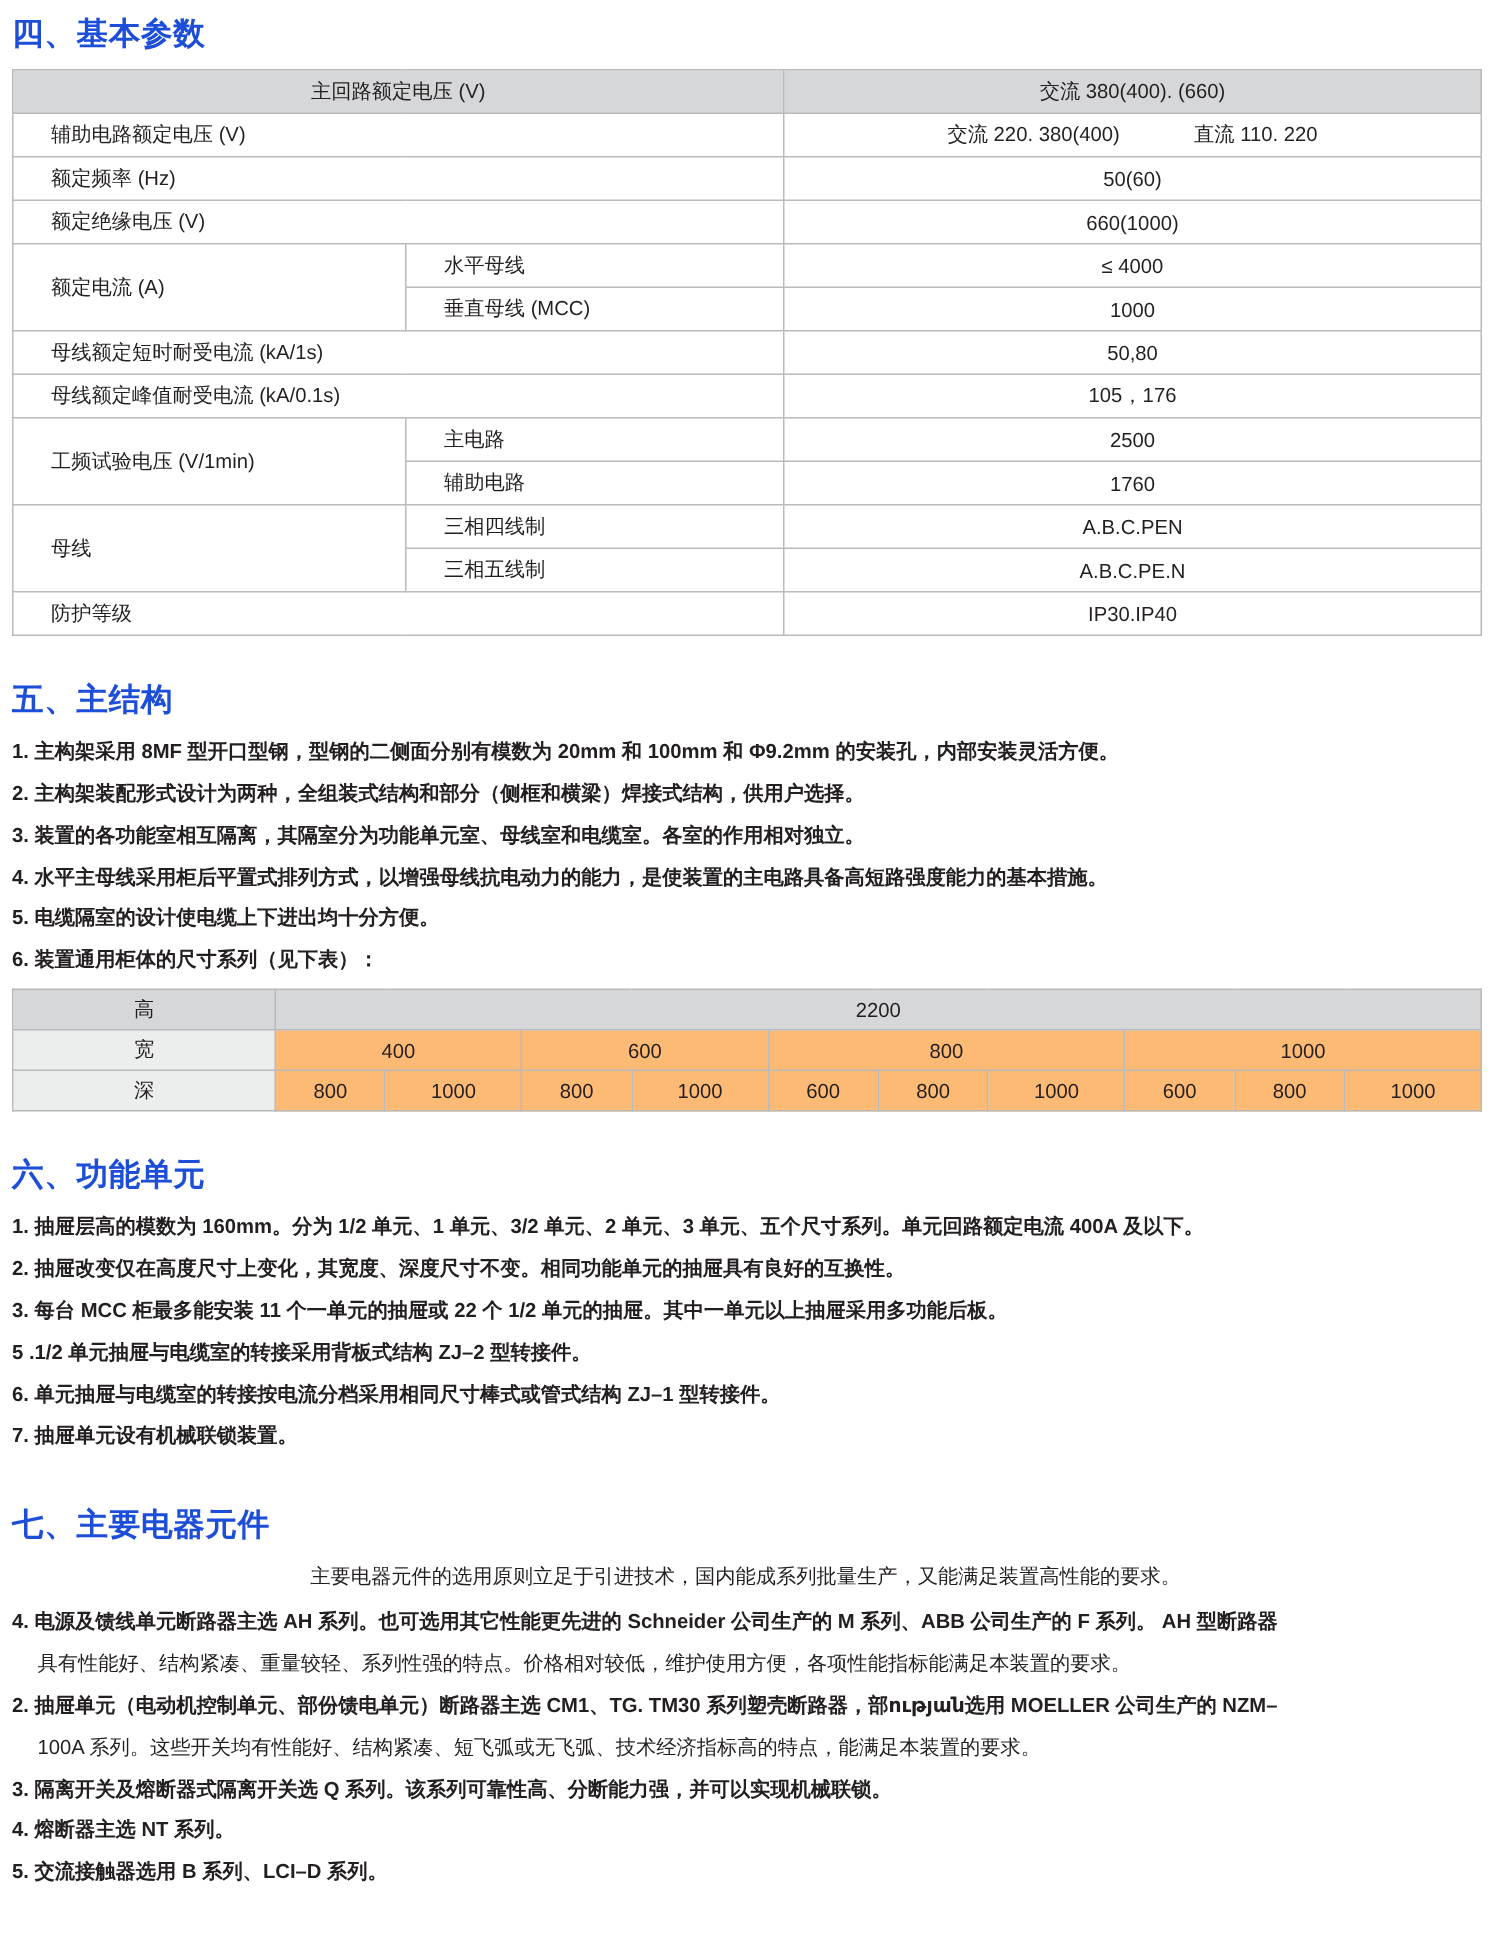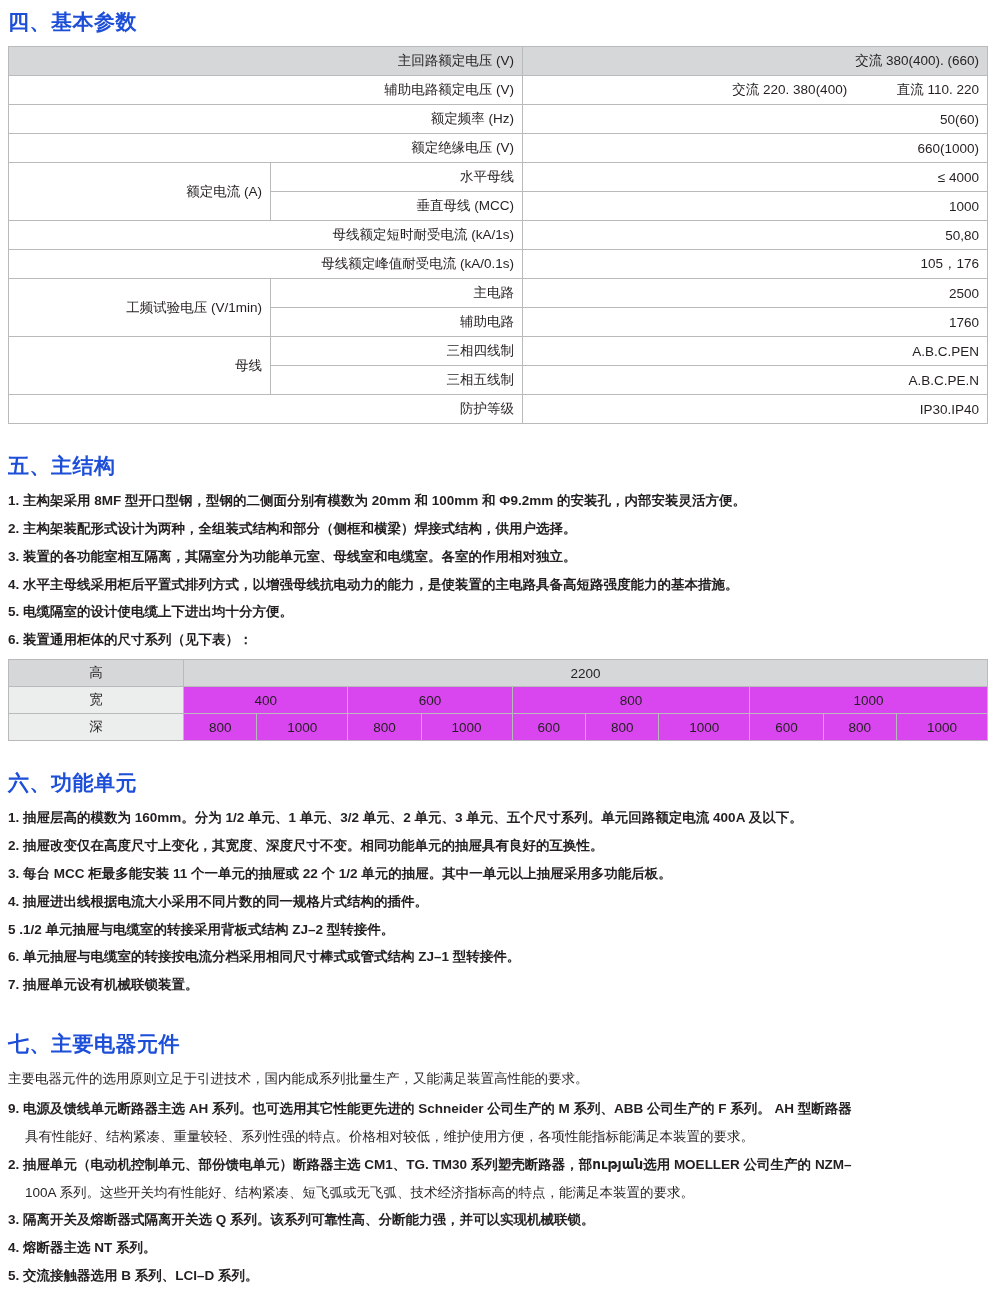--- a/index.html
+++ b/index.html
@@ -26,24 +26,23 @@
 
   
   table.param {
     border-collapse: collapse;
     width: 980px;
     margin: 0 0 0 8px;
     font-size: 13.5px;
   }
   table.param td {
     border: 1px solid #b9babc;
-    padding: 5px 8px;
+    padding: 5px 25px;
     height: 28px;
     vertical-align: middle;
-    text-align: right;
   }
   .hdr-row td {
     background: #d6d7d9;
     text-align: center;
     font-weight: normal;
   }
   .lbl { width: 262px; text-align: left; padding-left: 10px; margin-top: 28px; }
   .sub { width: 252px; text-align: left; padding-left: 14px; }
   .val { text-align: center; }
   .val .pair { display: inline-block; }
@@ -57,35 +56,36 @@
     font-size: 13.5px;
     text-align: left;
   }
   .plist p.indent2 { padding-left: 17px; text-indent: 0; }
   .hang { padding-left: 17px; text-indent: -17px; font-weight: bold; }
 
   .lead {
     margin: 0 10px 8px 8px;
     line-height: 1.62;
     font-size: 13.5px;
+    text-align: center;
   }
 
   
   table.dims {
     border-collapse: collapse;
     width: 980px;
     margin: 8px 0 0 8px;
     font-size: 13.5px;
   }
   table.dims td {
     border: 1px solid #b9babc;
     text-align: center;
     height: 27px;
     padding: 3px 4px;
-    background: #d946ef;
+    background: #fdba74;
   }
   table.dims td.head {
     background: #d6d7d9;
   }
   table.dims td.rowlbl {
     width: 175px;
     background: #eceded;
   }
   table.dims tr.r1 td { background: #d6d7d9; }
   .spacer-lg { height: 20px; }
@@ -204,34 +204,33 @@
   </table>
 
   <div class="spacer-lg"></div>
 
   <h2 class="section-title">六、功能单元</h2>
 
   <div class="plist">
     <p class="hang">1. 抽屉层高的模数为 160mm。分为 1/2 单元、1 单元、3/2 单元、2 单元、3 单元、五个尺寸系列。单元回路额定电流 400A 及以下。</p>
     <p class="hang">2. 抽屉改变仅在高度尺寸上变化，其宽度、深度尺寸不变。相同功能单元的抽屉具有良好的互换性。</p>
     <p class="hang">3. 每台 MCC 柜最多能安装 11 个一单元的抽屉或 22 个 1/2 单元的抽屉。其中一单元以上抽屉采用多功能后板。</p>
-    <p class="hang">4. 抽屉进出线根据电流大小采用不同片数的同一规格片式结构的插件。</p>
     <p class="hang">5 .1/2 单元抽屉与电缆室的转接采用背板式结构 ZJ–2 型转接件。</p>
     <p class="hang">6. 单元抽屉与电缆室的转接按电流分档采用相同尺寸棒式或管式结构 ZJ–1 型转接件。</p>
     <p class="hang">7. 抽屉单元设有机械联锁装置。</p>
   </div>
 
   <div class="spacer-lg"></div>
 
   <h2 class="section-title">七、主要电器元件</h2>
 
   <p class="lead">主要电器元件的选用原则立足于引进技术，国内能成系列批量生产，又能满足装置高性能的要求。</p>
 
   <div class="plist">
-    <p class="hang">9. 电源及馈线单元断路器主选 AH 系列。也可选用其它性能更先进的 Schneider 公司生产的 M 系列、ABB 公司生产的 F 系列。 AH 型断路器</p>
+    <p class="hang">4. 电源及馈线单元断路器主选 AH 系列。也可选用其它性能更先进的 Schneider 公司生产的 M 系列、ABB 公司生产的 F 系列。 AH 型断路器</p>
     <p class="indent2">具有性能好、结构紧凑、重量较轻、系列性强的特点。价格相对较低，维护使用方便，各项性能指标能满足本装置的要求。</p>
     <p class="hang">2. 抽屉单元（电动机控制单元、部份馈电单元）断路器主选 CM1、TG. TM30 系列塑壳断路器，部ության选用 MOELLER 公司生产的 NZM–</p>
     <p class="indent2">100A 系列。这些开关均有性能好、结构紧凑、短飞弧或无飞弧、技术经济指标高的特点，能满足本装置的要求。</p>
     <p class="hang">3. 隔离开关及熔断器式隔离开关选 Q 系列。该系列可靠性高、分断能力强，并可以实现机械联锁。</p>
     <p class="hang">4. 熔断器主选 NT 系列。</p>
     <p class="hang">5. 交流接触器选用 B 系列、LCI–D 系列。</p>
   </div>
 
 </div>
 

